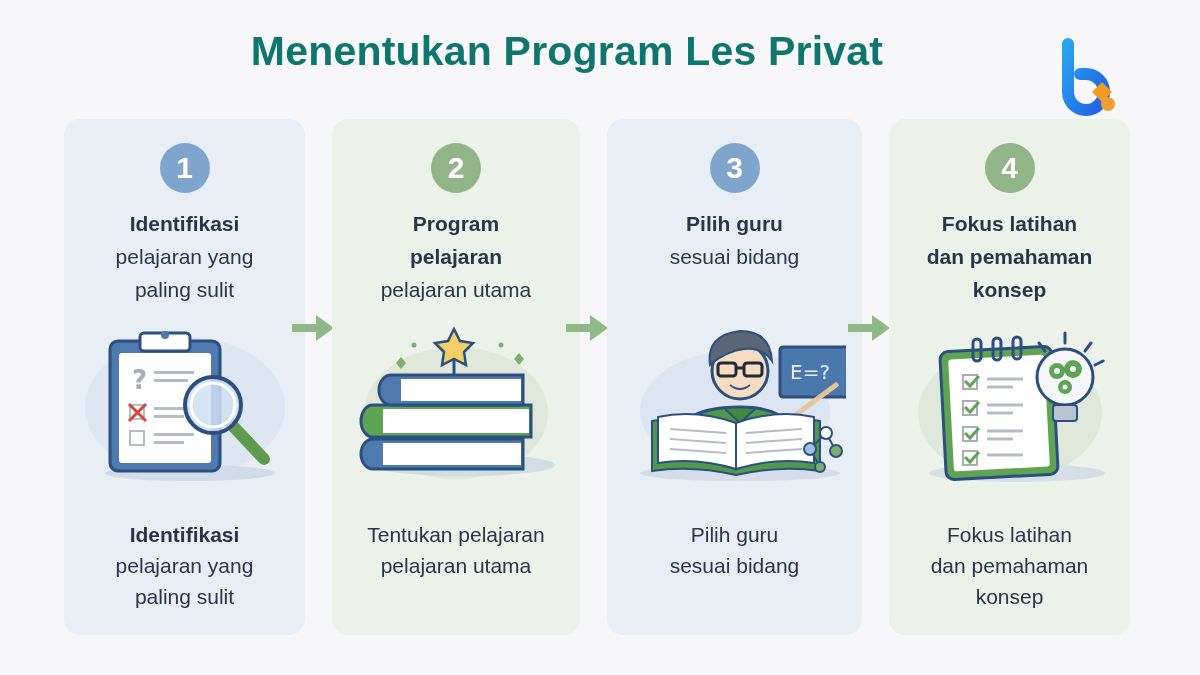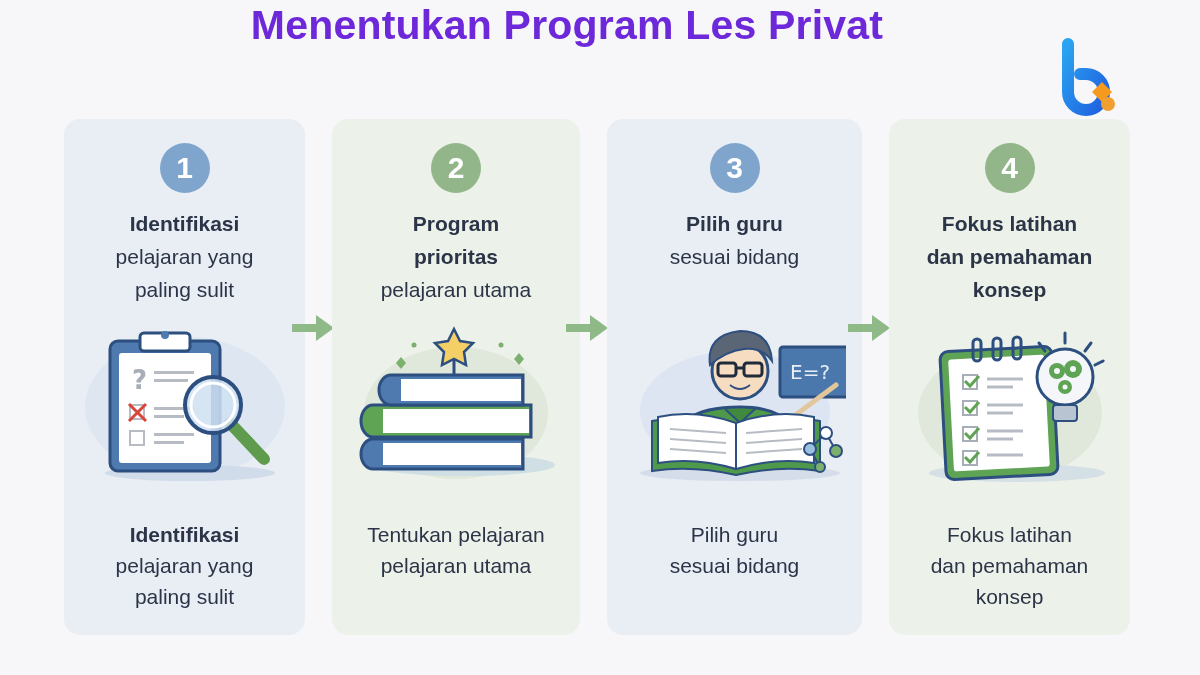--- a/index.html
+++ b/index.html
@@ -4,23 +4,23 @@
 <style>
   * { box-sizing: border-box; margin: 0; padding: 0; }
   html, body { width: 1200px; height: 675px; overflow: hidden; }
   body {
     background: #f7f7f9;
     font-family: "Liberation Sans", "DejaVu Sans", sans-serif;
     color: #2a3140;
     position: relative;
   }
   .title {
-    position: absolute; left: 0; top: 2px; width: 1134px;
+    position: absolute; left: 0; top: 28px; width: 1134px;
     text-align: center; font-size: 41px; font-weight: bold;
-    color: #6d28d9; letter-spacing: 0.2px;
+    color: #0f766e; letter-spacing: 0.2px;
   }
   .logo { position: absolute; left: 1058px; top: 38px; width: 62px; height: 80px; }
   .card {
     position: absolute; top: 119px; height: 516px; border-radius: 16px;
     text-align: center;
   }
   .card.blue { background: #e9eef5; }
   .card.green { background: #ecf1e9; }
   .card .num {
     position: absolute; left: 50%; top: 24px; width: 50px; height: 50px;
@@ -91,21 +91,21 @@
 </div>
 
 <svg class="arrow" style="left:290px;" viewBox="0 0 46 28">
   <path d="M2 10 h24 v-9 l18 13 l-18 13 v-9 h-24 z" fill="#8fba88"></path>
 </svg>
 
 <div class="card green" style="left:332px;width:248px;">
   <div class="num green">2</div>
   <div class="head">
     <span class="b">Program</span>
-    <span class="b">prioritas</span>
+    <span class="b">pelajaran</span>
     <span class="r">pelajaran utama</span>
   </div>
   <svg class="illus" viewBox="0 0 210 160">
     <ellipse cx="105" cy="88" rx="92" ry="66" fill="#dfe8da"></ellipse>
     <ellipse cx="112" cy="140" rx="92" ry="11" fill="#cfdfe3"></ellipse>
     <path d="M22 114 h150 v30 h-150 a12 15 0 0 1 0 -30z" fill="#4f7ab0" stroke="#2d4f80" stroke-width="3"></path>
     <rect x="32" y="118" width="138" height="22" fill="#fff"></rect>
     <path d="M22 80 h158 v32 h-158 a12 16 0 0 1 0 -32z" fill="#5ea454" stroke="#2d4f80" stroke-width="3"></path>
     <rect x="32" y="84" width="146" height="24" fill="#fff"></rect>
     <path d="M40 50 h132 v30 h-132 a12 15 0 0 1 0 -30z" fill="#4f7ab0" stroke="#2d4f80" stroke-width="3"></path>

